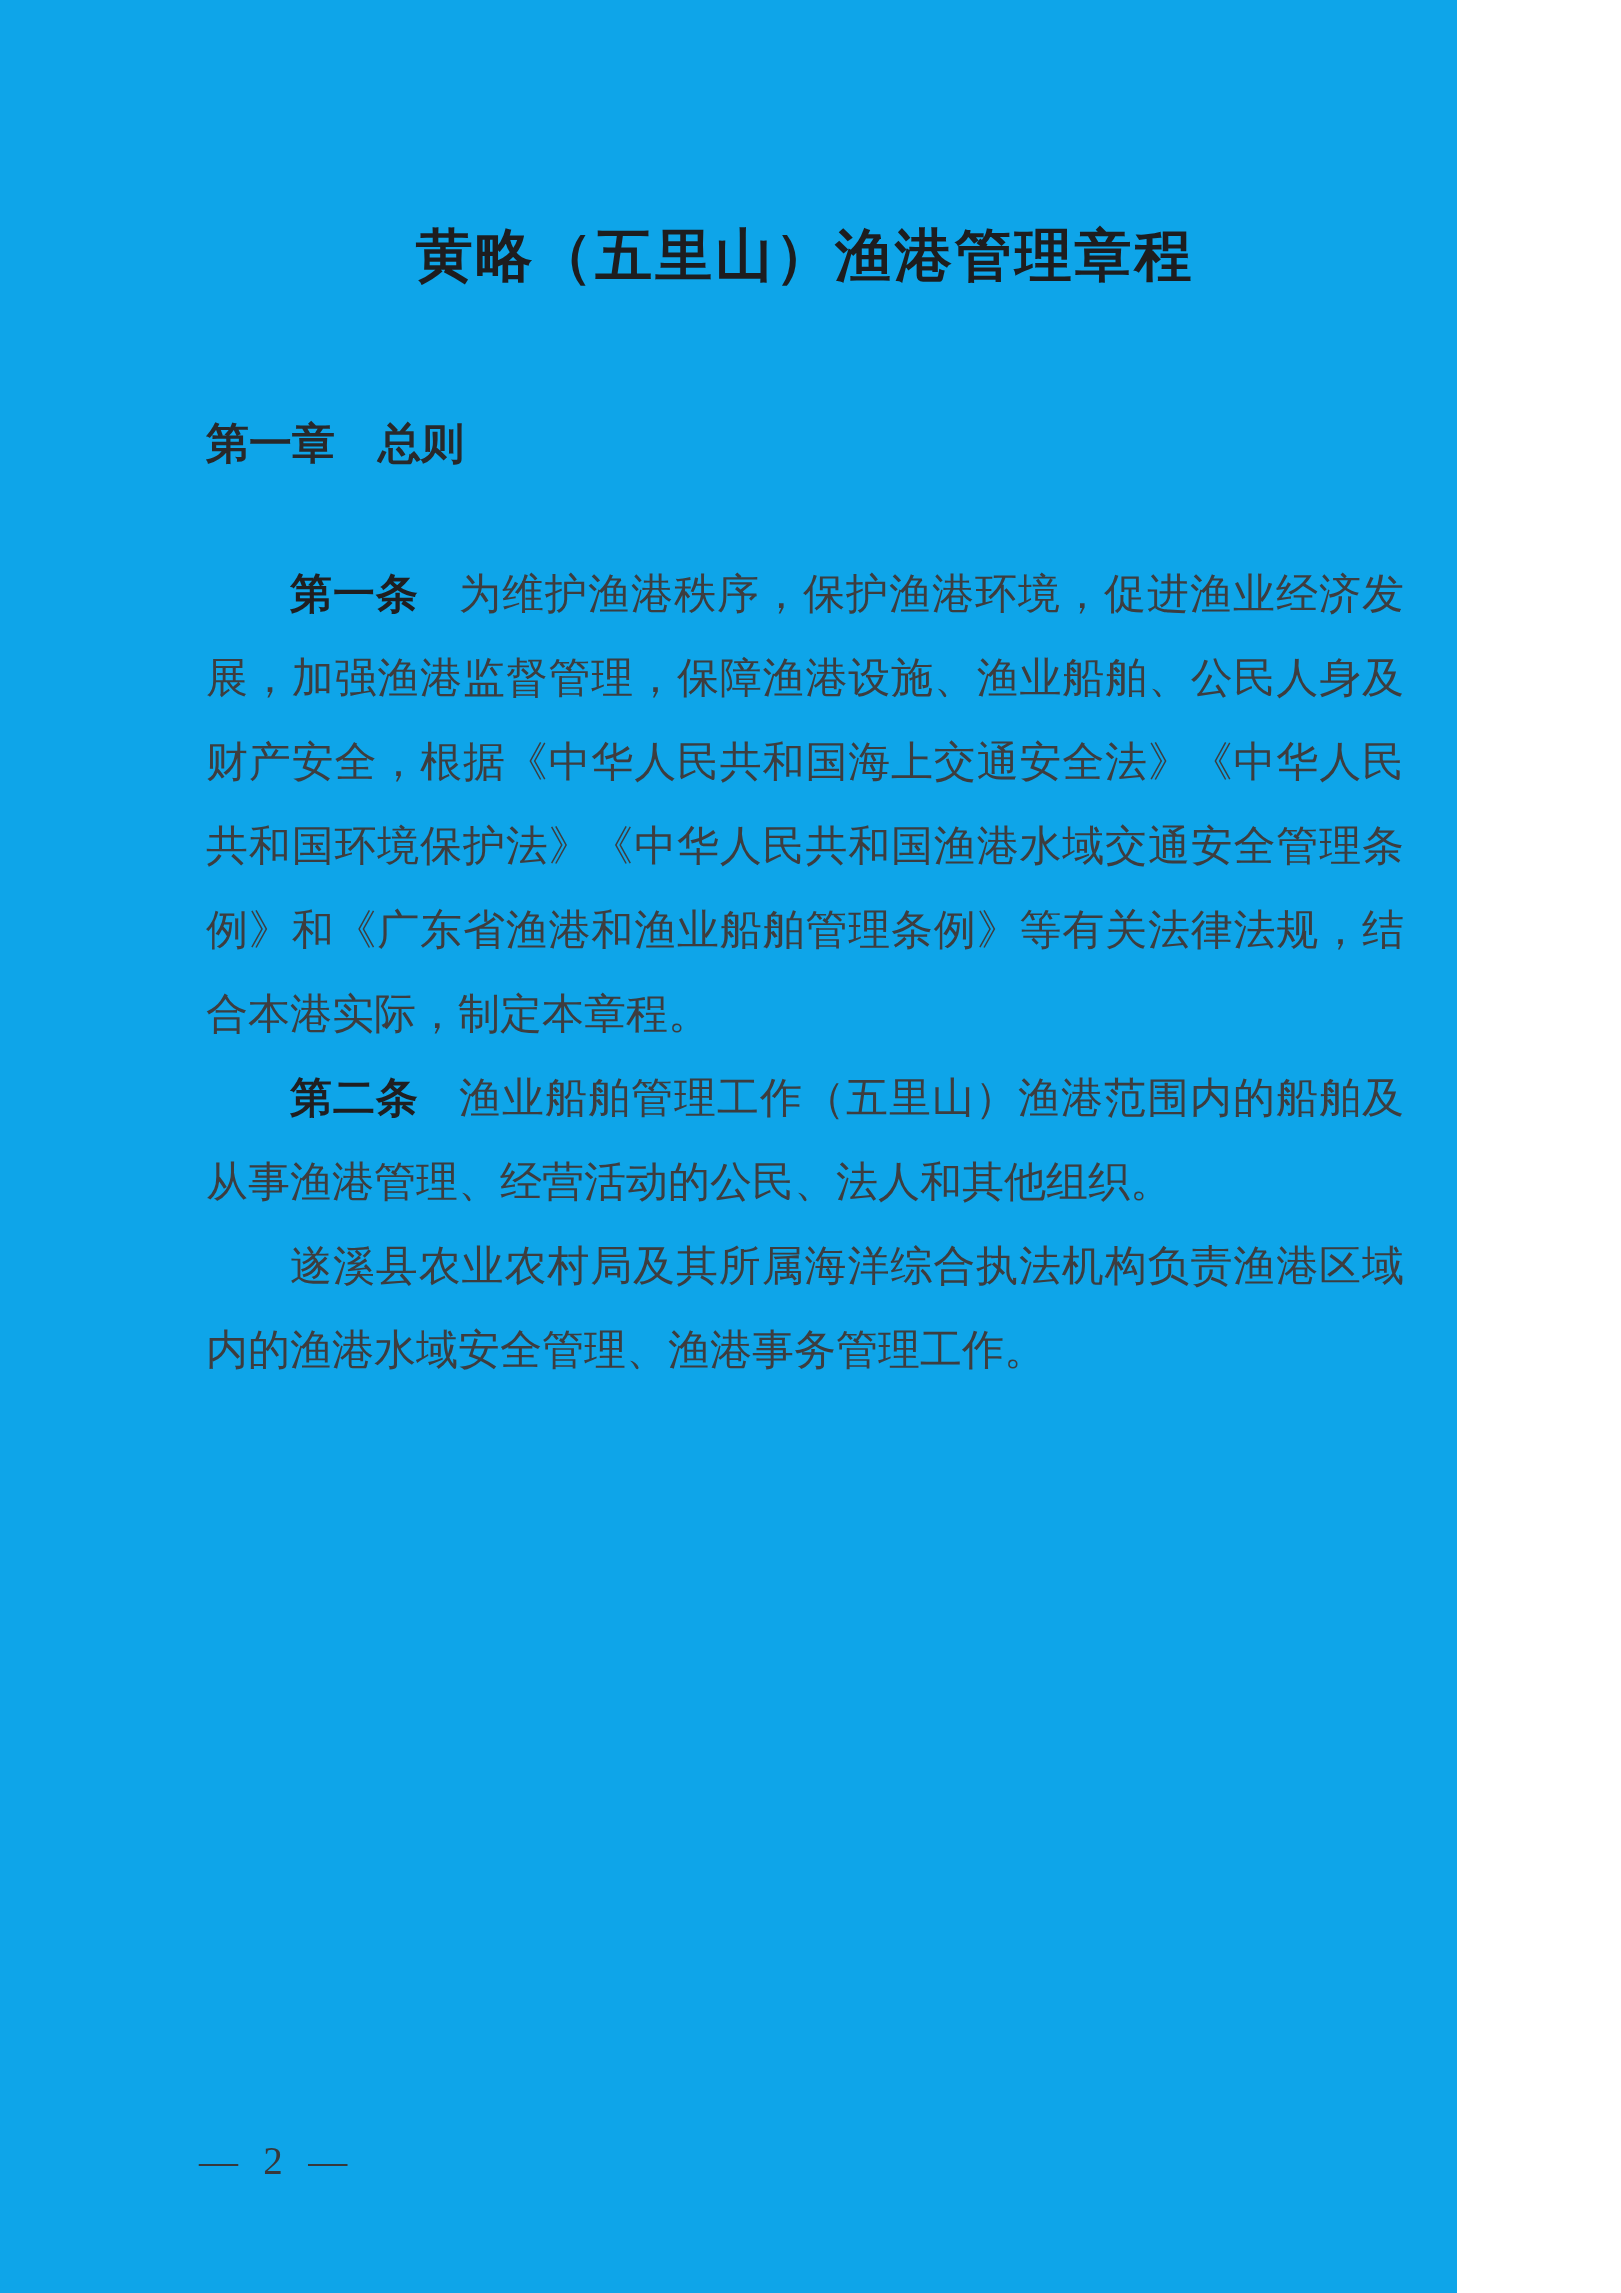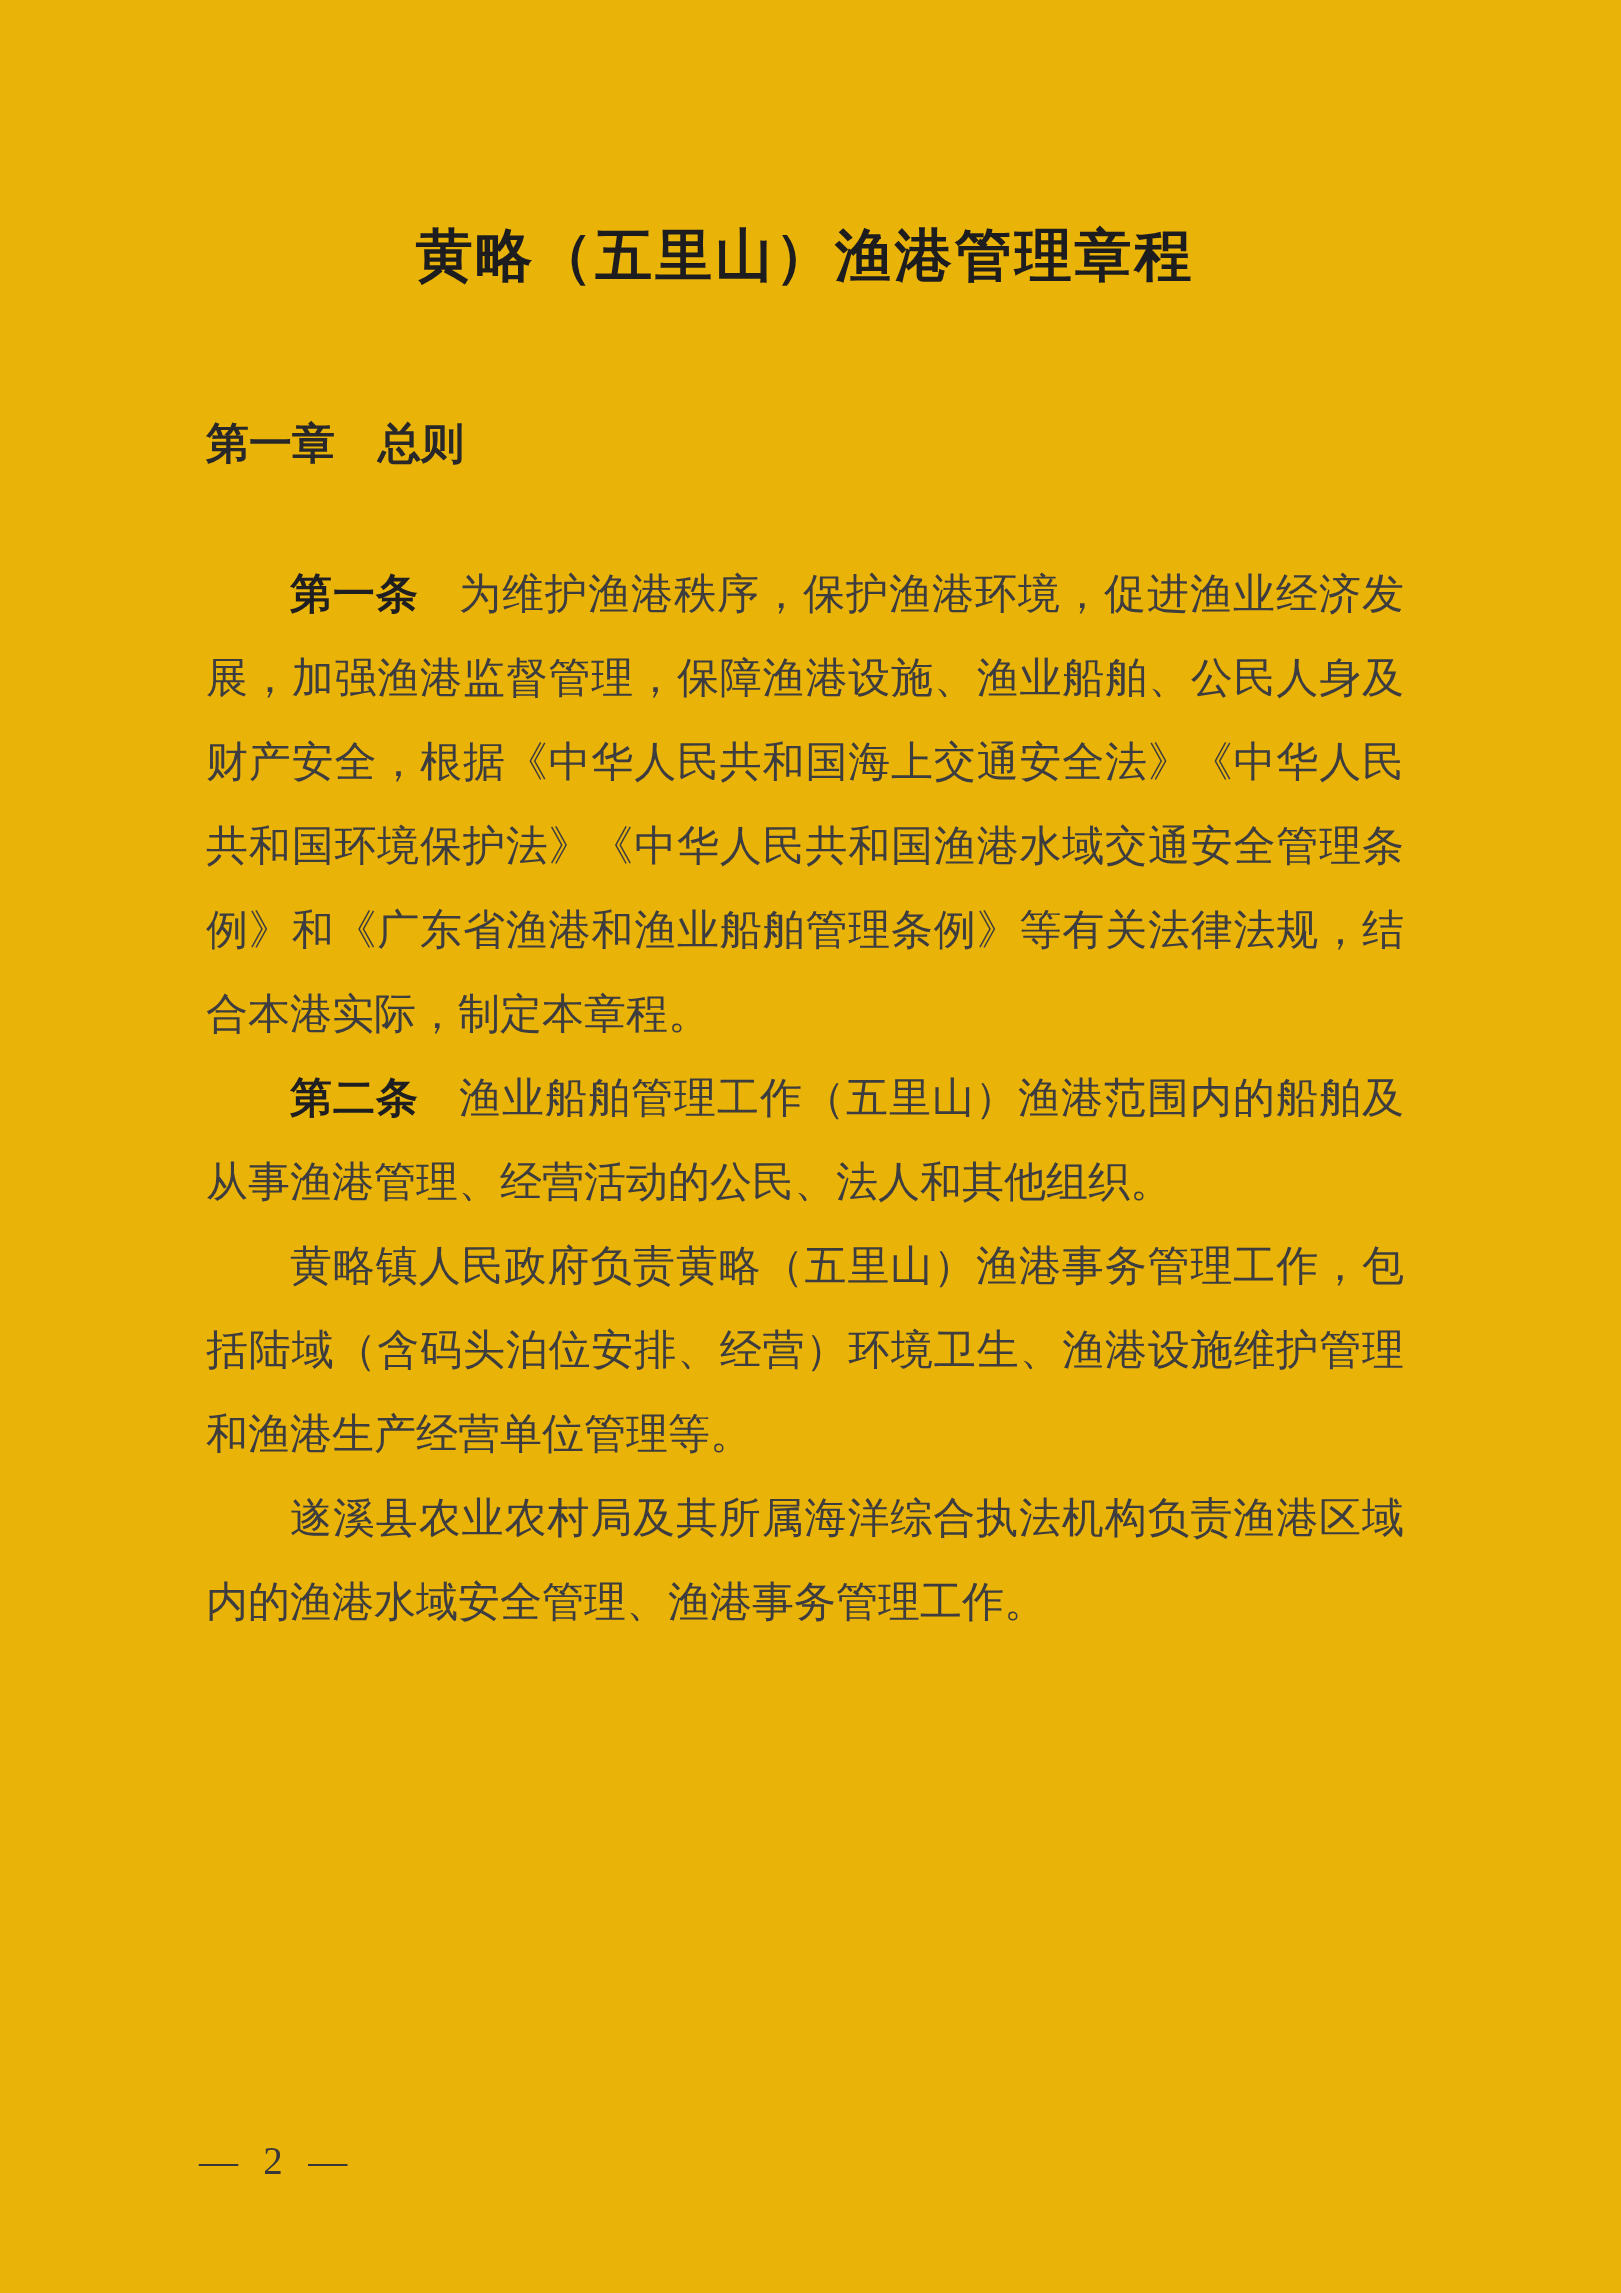--- a/index.html
+++ b/index.html
@@ -2,23 +2,23 @@
 <html><head>
 <meta charset="utf-8">
 <style>
   html, body {
     margin: 0;
     padding: 0;
     background: #ffffff;
   }
   .page {
     position: relative;
-    width: 1621px;
+    width: 1457px;
     height: 2294px;
-    background: #eab308;
+    background: #0ea5e9;
     overflow: hidden;
     font-family: "Liberation Serif", "DejaVu Serif", serif;
   }
   .doc-title {
     position: absolute;
     top: 218px;
     left: 206px;
     width: 1198px;
     margin: 0;
     text-align: center;
@@ -87,21 +87,20 @@
   <h2 class="chapter-heading">第一章　总则</h2>
 
   <div class="body-text">
 
     <p class="para"><span class="article-label">第一条</span><span class="para-text">为维护渔港秩序，保护渔港环境，促进渔业经济发展，加强渔港监督管理，保障渔港设施、渔业船舶、公民人身及财产安全，根据《中华人民共和国海上交通安全法》《中华人民共和国环境保护法》《中华人民共和国渔港水域交通安全管理条例》和《广东省渔港和渔业船舶管理条例》等有关法律法规，结合本港实际，制定本章程。</span></p>
 
     <p class="para"><span class="article-label">第二条</span><span class="para-text">渔业船舶管理工作（五里山）渔港范围内的船舶及从事渔港管理、经营活动的公民、法人和其他组织。</span></p>
 
 
 
-    <p class="para"><span class="para-text">黄略镇人民政府负责黄略（五里山）渔港事务管理工作，包括陆域（含码头泊位安排、经营）环境卫生、渔港设施维护管理和渔港生产经营单位管理等。</span></p>
 
     <p class="para"><span class="para-text">遂溪县农业农村局及其所属海洋综合执法机构负责渔港区域内的渔港水域安全管理、渔港事务管理工作。</span></p>
 
   </div>
 
   <div class="page-number">— 2 —</div>
 
 </div>
 
 

